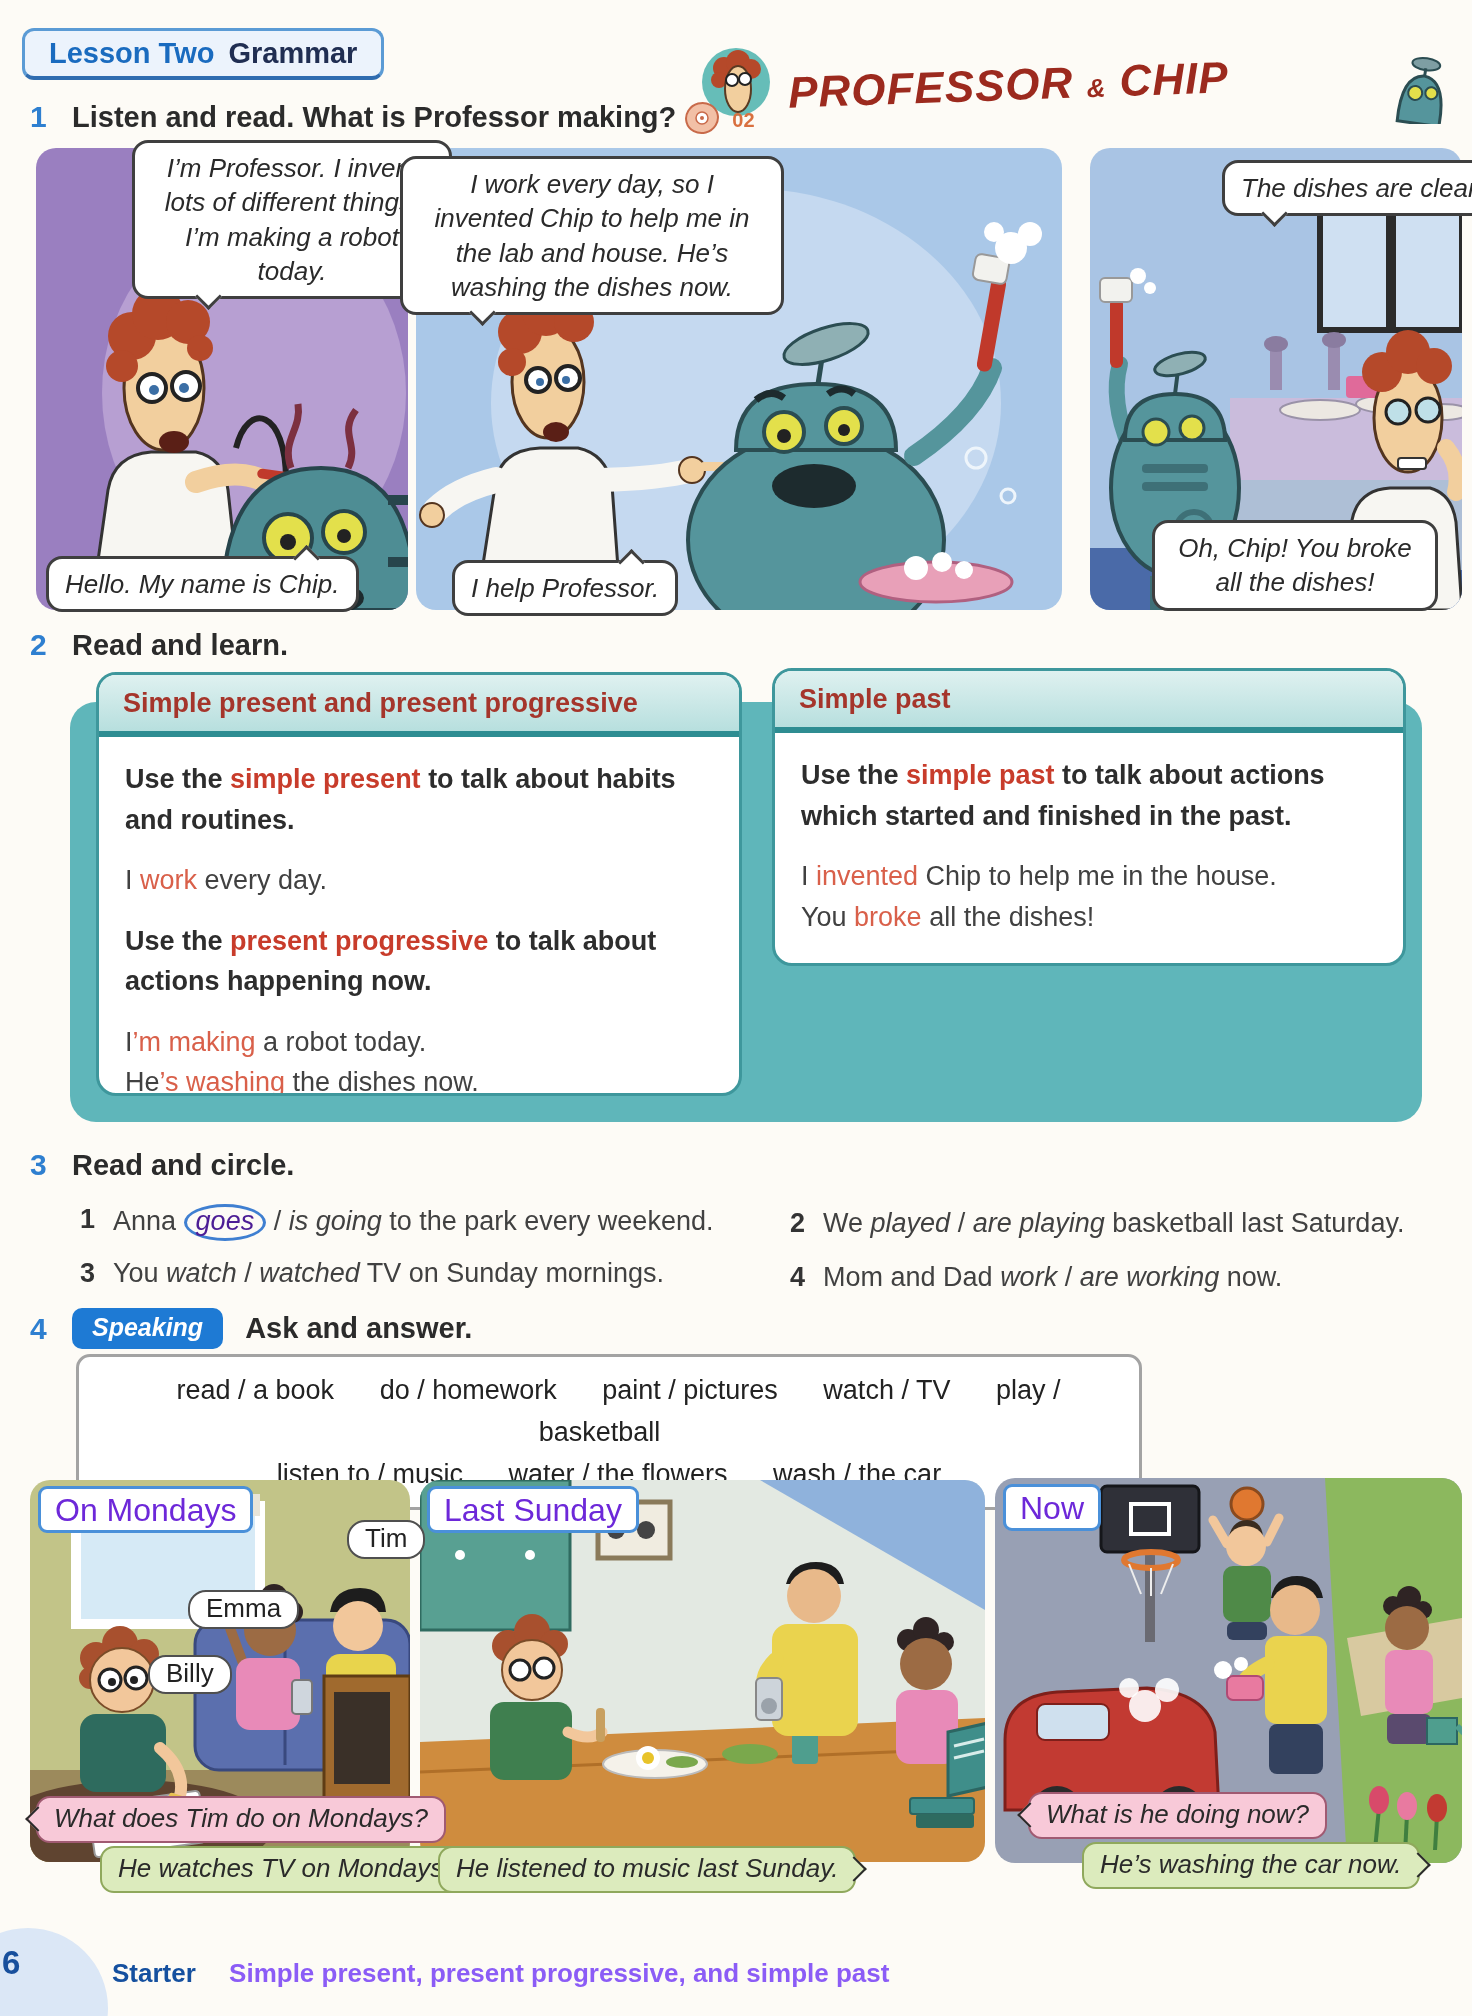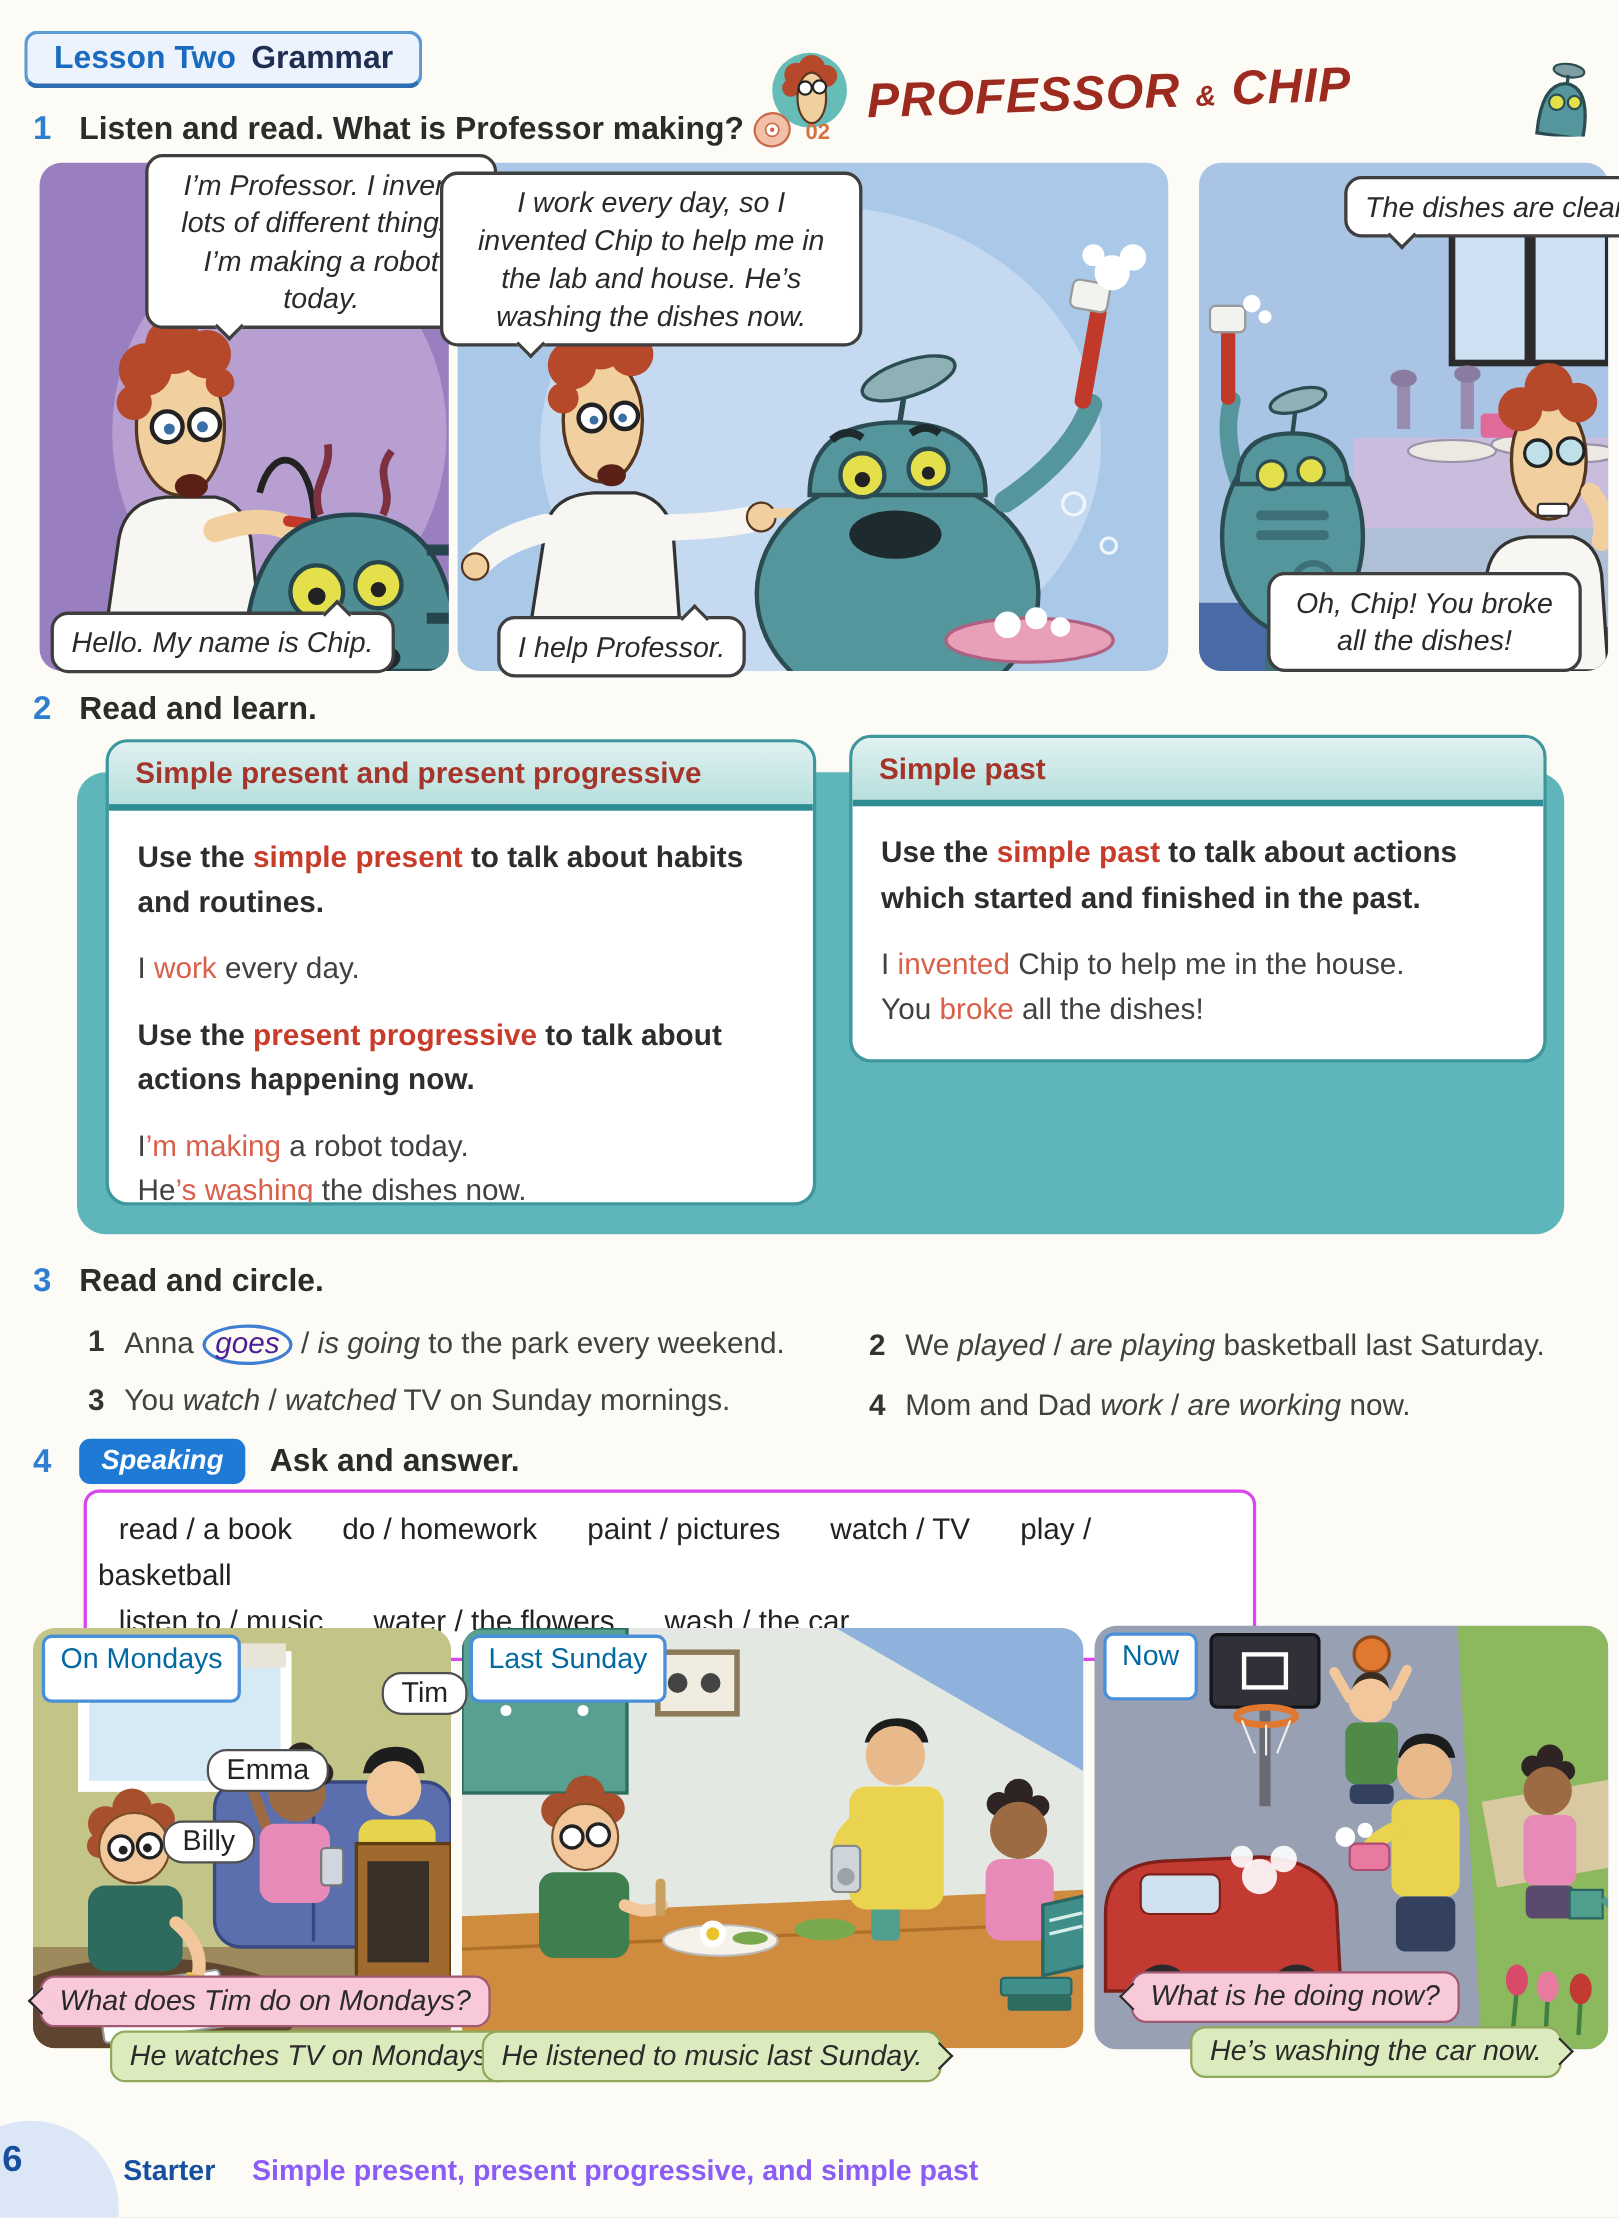--- a/index.html
+++ b/index.html
@@ -48,27 +48,27 @@
 
   
   .ex-item{position:absolute;font-size:27px;color:#414141;display:flex;gap:18px;}
   .ex-item .inum{font-weight:bold;color:#333;}
 
   
   .badge{background:#1e7ad4;color:#fff;border-radius:10px;padding:5px 20px 7px;
     font-size:25px;font-weight:bold;font-style:italic;}
 
   
-  .bank-box{background:#fff;border:3px solid #d946ef;border-radius:14px;text-align:left;padding:12px 10px;}
+  .bank-box{background:#fff;border:3px solid #a3a3a3;border-radius:14px;text-align:center;padding:12px 10px;}
   .bank-line{font-size:27px;color:#222;line-height:42px;}
   .bank-line span{margin:0 19px;}
 
   
   .plabel{position:absolute;background:#fff;border:3px solid #4a90d9;border-radius:9px;
-    padding:3px 14px 22px;font-size:26px;color:#0369a1;}
+    padding:3px 14px 1px;font-size:32px;color:#6d28d9;}
   .ntag{position:absolute;background:#fff;border:2px solid #4f4f4f;border-radius:18px;
     padding:1px 16px 3px;font-size:26px;color:#222;}
   .cap{position:absolute;border-radius:14px;padding:5px 16px 7px;font-size:26px;font-style:italic;
     color:#2a2a2a;white-space:nowrap;}
   .qb{background:#f8c9d8;border:2.5px solid #a05a72;}
   .ab{background:#dcebbd;border:2.5px solid #8fa85c;}
   .qb .tail{border-color:#a05a72;}
   .ab .tail{border-color:#8fa85c;}
   .tail.left{left:-9px;top:12px;border-left:2.5px solid;border-bottom:2.5px solid;}
   .tail.right{right:-9px;top:12px;border-right:2.5px solid;border-top:2.5px solid;}

